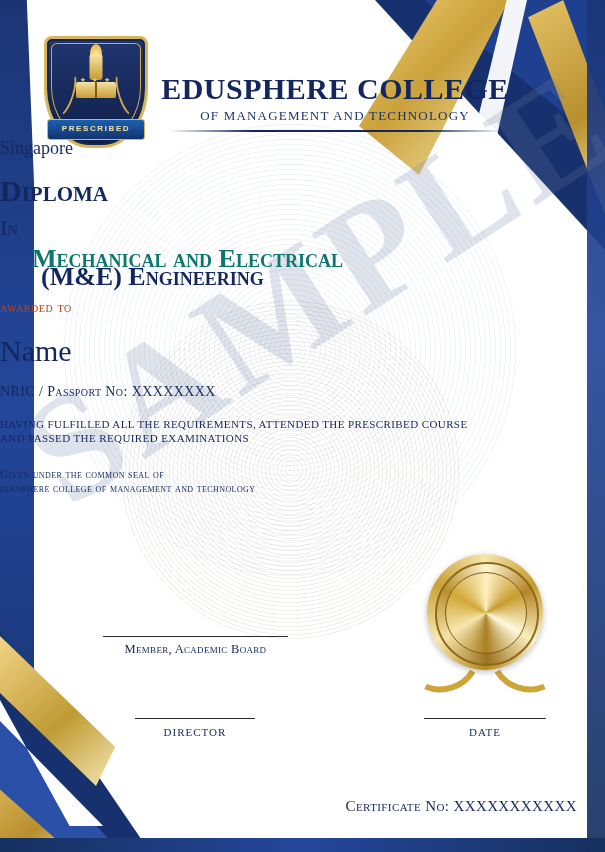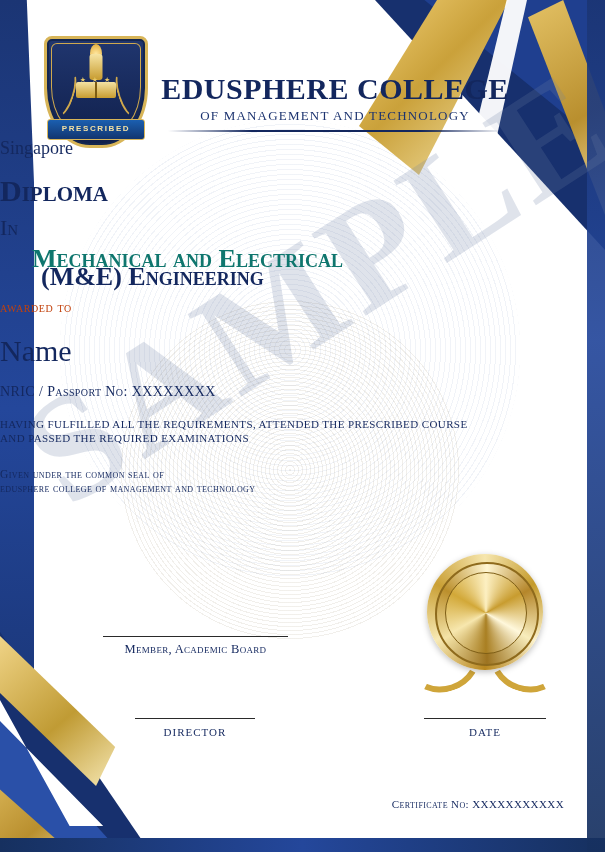--- a/index.html
+++ b/index.html
@@ -351,22 +351,22 @@
                        font-size: 12.5px; color: #14285f; font-variant: small-caps; letter-spacing: .3px; }
   .sig-director-line { top: 718px; left: 135px; width: 120px; }
   .sig-director-label{ position: absolute; top: 726px; left: 125px; width: 140px; text-align: center;
                        font-size: 11px; color: #14285f; font-variant: small-caps; letter-spacing: 1px; }
   .sig-date-line     { top: 718px; left: 424px; width: 122px; }
   .sig-date-label    { position: absolute; top: 726px; left: 424px; width: 122px; text-align: center;
                        font-size: 11px; color: #14285f; font-variant: small-caps; letter-spacing: 1px; }
 
   .certno {
     position: absolute;
-    top: 798px; right: 41px;
-    font-size: 11px;
+    top: 798px; right: 28px;
+    font-size: 15px;
     color: #14285f;
     font-variant: small-caps;
     letter-spacing: .4px;
   }
 </style>
 </head>
 <body>
 
 <div id="certificate">
 

